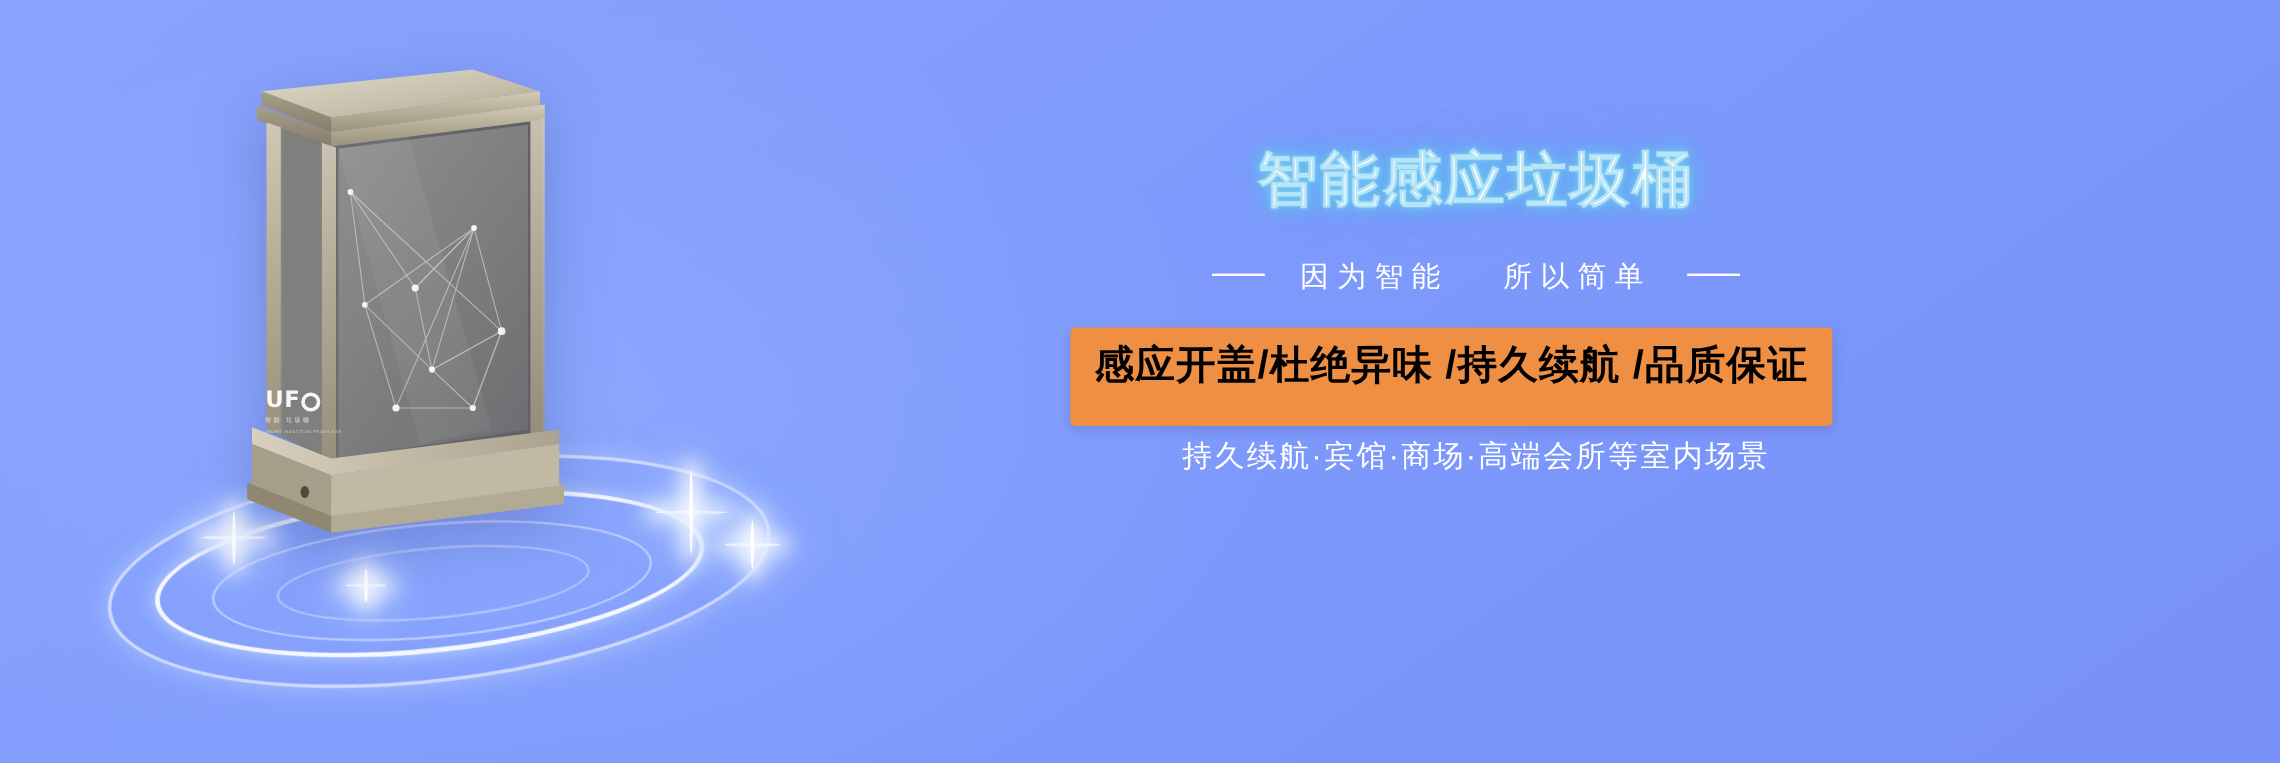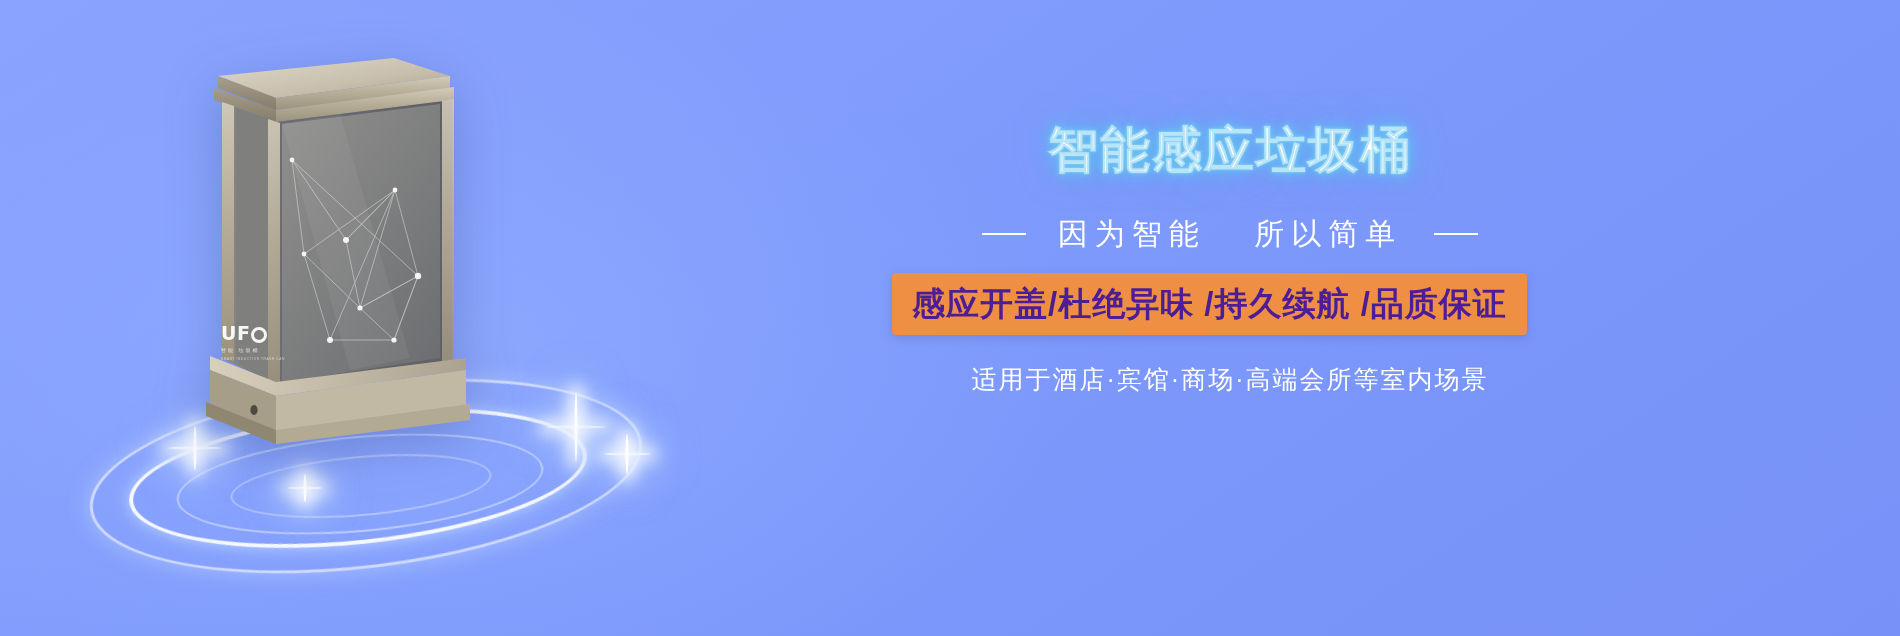--- a/index.html
+++ b/index.html
@@ -160,44 +160,44 @@
       0 0 2px #8fd0f5, 0 0 5px #79c8f2, 0 0 11px #63bff0,
       0 0 20px rgba(88,190,240,0.85), 0 0 34px rgba(88,190,240,0.55);
     -webkit-text-stroke: 1px rgba(126,206,242,0.55);
   }
 
   .subtitle {
     position: absolute;
     left: 0; top: 214px;
     width: 700px;
     text-align: center;
-    font-size: 30px;
+    font-size: 24px;
     font-weight: 400;
     color: #ffffff;
     letter-spacing: 7px;
     white-space: nowrap;
   }
   .subtitle .dash {
     display: inline-block;
     width: 44px; height: 2px;
     background: #ffffff;
     vertical-align: middle;
     margin: 0 16px 5px 16px;
   }
   .subtitle .gap { display:inline-block; width: 18px; }
 
   .badge {
     position: absolute;
     left: 12px; top: 273px;
-    padding: 9px 20px 8px 20px;
+    padding: 9px 20px 28px 20px;
     background: #ef8f43;
     border-radius: 4px;
     font-size: 33px;
     font-weight: 700;
-    color: #4c1d95;
+    color: #000000;
     letter-spacing: 1px;
     white-space: nowrap;
     box-shadow: 0 3px 10px rgba(55,40,110,0.18);
   }
 
   .tagline {
     position: absolute;
     left: 0; top: 363px;
     width: 700px;
     text-align: center;
@@ -333,16 +333,16 @@
     <div class="subtitle">
       <span class="dash"></span>
       <span>因为智能</span>
       <span class="gap"></span>
       <span>所以简单</span>
       <span class="dash"></span>
     </div>
 
     <div class="badge">感应开盖/杜绝异味 /持久续航 /品质保证</div>
 
-    <div class="tagline">适用于酒店·宾馆·商场·高端会所等室内场景</div>
+    <div class="tagline">持久续航·宾馆·商场·高端会所等室内场景</div>
   </div>
 
 </div>
 
 </body></html>

